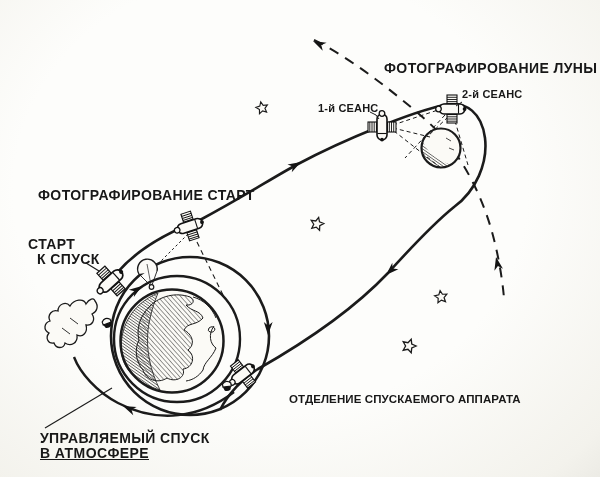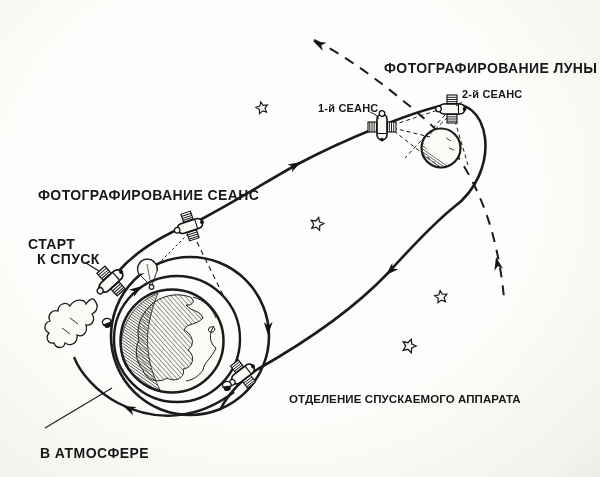--- a/index.html
+++ b/index.html
@@ -159,18 +159,19 @@
     <line x1="86" y1="263" x2="99" y2="271" stroke-width="1.1"></line>
     <line x1="45" y1="428" x2="112" y2="388" stroke-width="1.1"></line>
     <polyline points="370,112 376,115 379,119" stroke-width="1"></polyline>
     <line x1="462" y1="102" x2="456" y2="106" stroke-width="1"></line>
   </g>
 </svg>
 
   <div class="lbl" style="left:384px;top:62px;">ФОТОГРАФИРОВАНИЕ ЛУНЫ</div>
   <div class="lbl small" style="left:462px;top:88px;">2-й СЕАНС</div>
   <div class="lbl small" style="left:318px;top:102px;">1-й СЕАНС</div>
-  <div class="lbl" style="left:38px;top:189px;">ФОТОГРАФИРОВАНИЕ СЕАНС</div>
+  <div class="lbl" style="left:38px;top:189px;">ФОТОГРАФИРОВАНИЕ СТАРТ</div>
   <div class="lbl" style="left:28px;top:238px;">СТАРТ</div>
   <div class="lbl" style="left:37px;top:253px;">К СПУСК</div>
   <div class="lbl tight" style="left:253px;top:393px;margin-left:36px;">ОТДЕЛЕНИЕ СПУСКАЕМОГО АППАРАТА</div>
-  <div class="lbl" style="left:40px;top:447px;">В АТМОСФЕРЕ</div>
+  <div class="lbl" style="left:40px;top:432px;">УПРАВЛЯЕМЫЙ СПУСК</div>
+  <div class="lbl" style="left:40px;top:447px;text-decoration:underline;">В АТМОСФЕРЕ</div>
 </div>
 
 </body></html>

